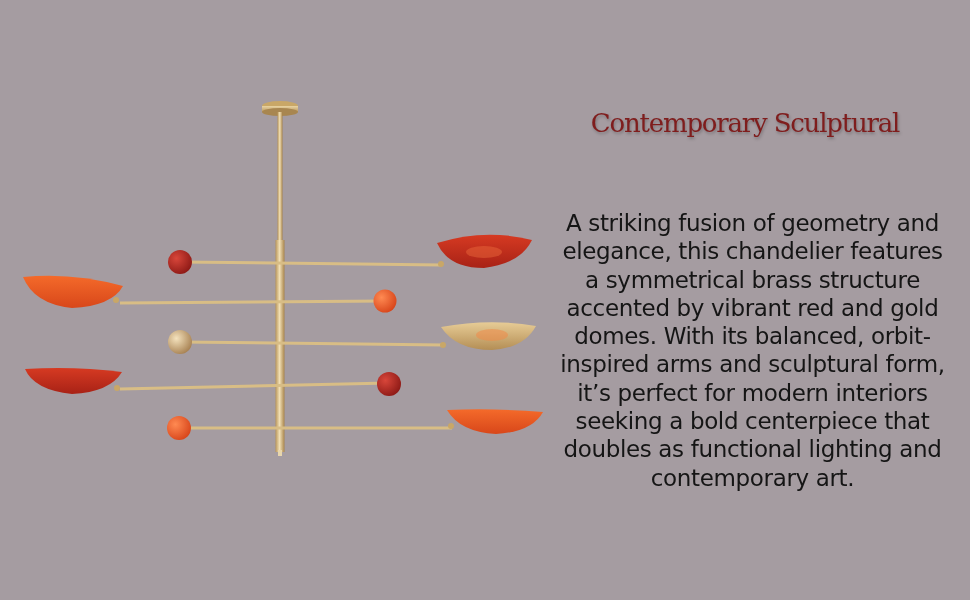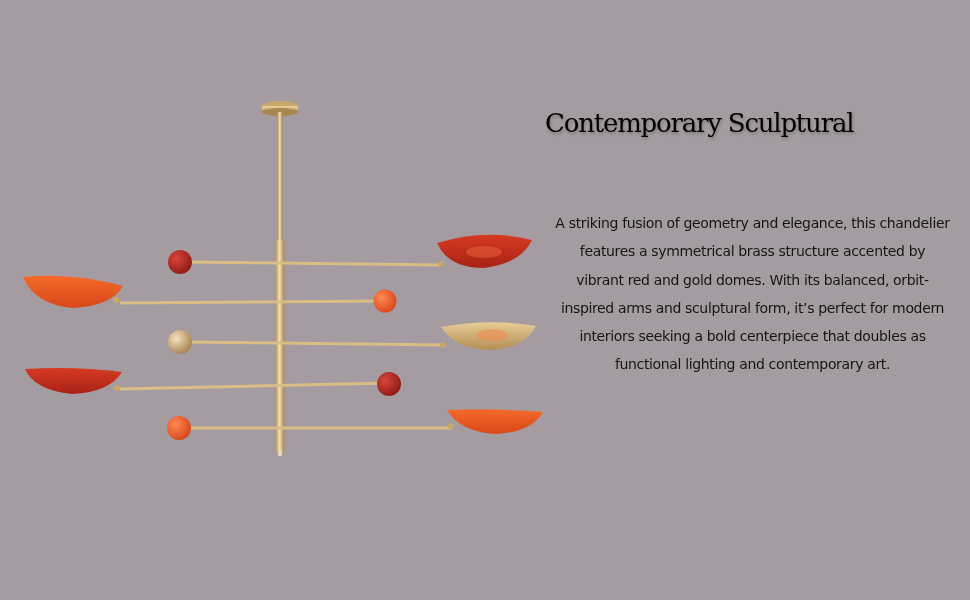--- a/index.html
+++ b/index.html
@@ -7,32 +7,32 @@
       width: 970px; height: 600px; overflow: hidden;
       background: #a59ca1;
       position: relative;
       font-family: "DejaVu Sans", sans-serif;
     }
     .lamp {
       position: absolute; left: 0; top: 0; width: 560px; height: 600px;
     }
     .title {
       position: absolute; left: 545px; top: 104px; width: 400px;
-      text-align: left;
+      text-align: center;
       font-family: "DejaVu Serif", serif;
       font-size: 26px; line-height: 38px; letter-spacing: -1.2px;
-      color: #000000;
+      color: #7f1d1d;
       text-shadow: 1px 2px 3px rgba(0,0,0,0.25);
       margin: 0; font-weight: normal;
     }
     .desc {
       position: absolute; left: 555px; top: 209px; width: 395px;
       text-align: center;
       font-family: "DejaVu Sans", sans-serif;
-      font-size: 14px; line-height: 28.3px; letter-spacing: -0.35px;
+      font-size: 23px; line-height: 28.3px; letter-spacing: -0.35px;
       color: #151515;
       margin: 0;
     }
   </style>
 </head>
 <body>
 
 <div class="lamp">
   <svg width="560" height="600" viewBox="0 0 560 600" xmlns="http://www.w3.org/2000/svg">
     <defs>

